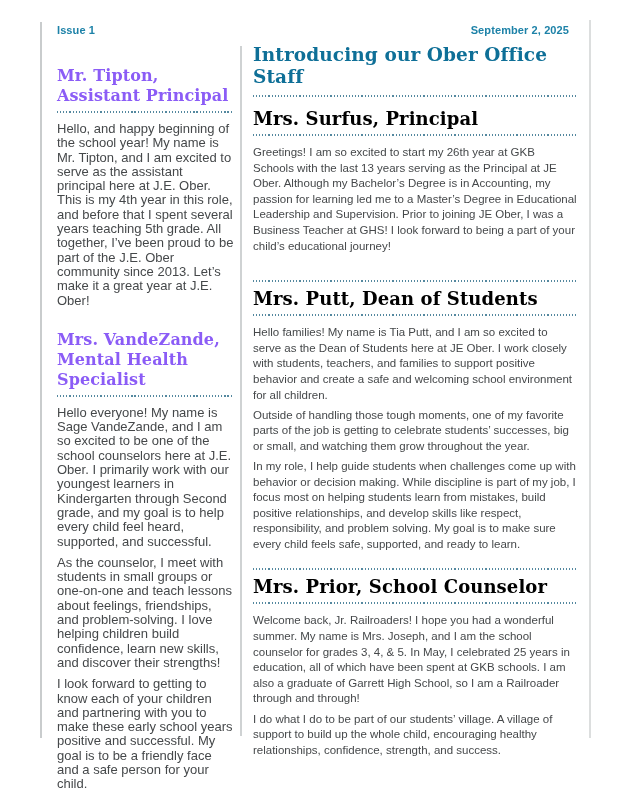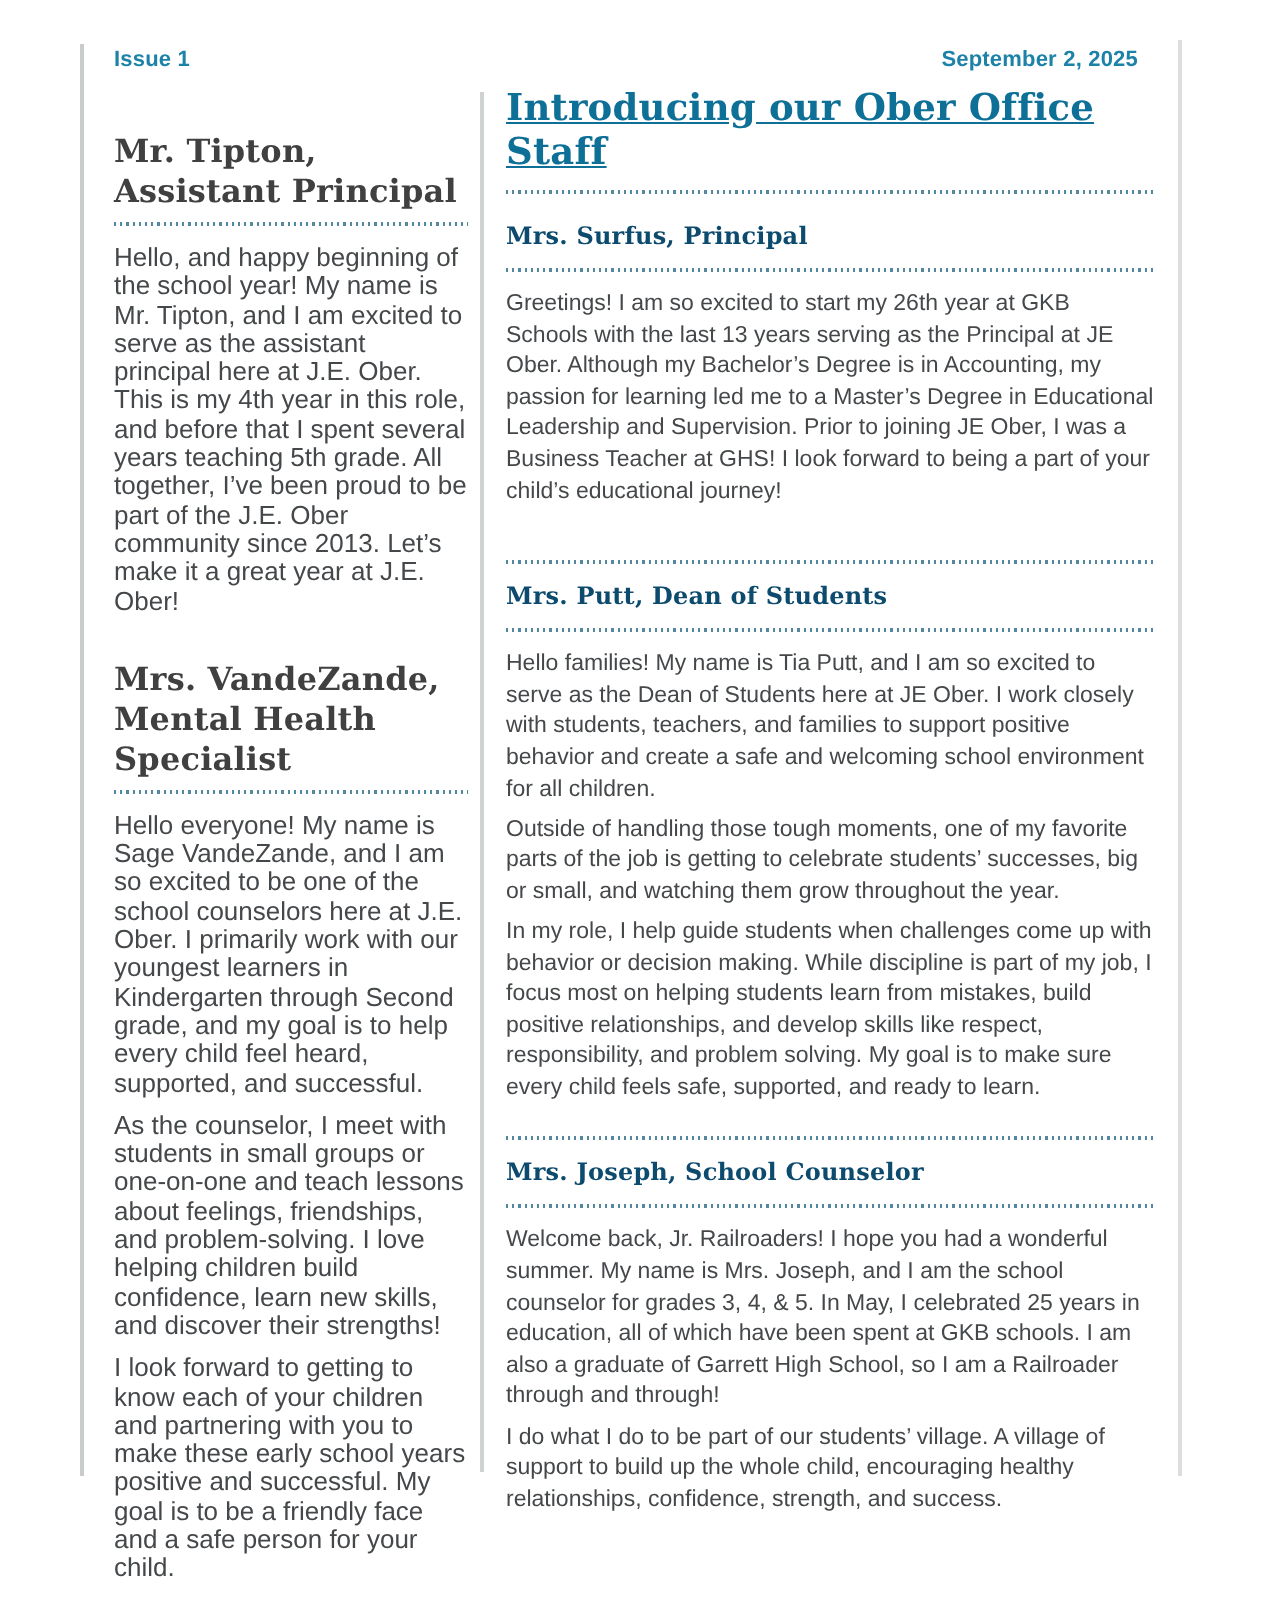--- a/index.html
+++ b/index.html
@@ -29,51 +29,50 @@
   }
 
   
   .left-col{position:absolute;left:57px;top:66px;width:177px;}
   .lsection{margin-bottom:22px;}
   .lsection h2{
     margin:0 0 5px 0;
     font-family:"DejaVu Serif","Liberation Serif",serif;
     font-weight:700;
     font-size:16px;line-height:20px;
-    color:#404040;
+    color:#8b5cf6;
     letter-spacing:.1px;
   }
   .lsection .dotted{margin:0 0 9px 0;}
   .lsection p{
     margin:0 0 7px 0;
     font-size:13px;line-height:14.3px;
     color:#45484a;
   }
   .lsection p:last-child{margin-bottom:0;}
 
   
   .right-col{position:absolute;left:253px;top:44px;width:325px;}
   .main-title{
     margin:0 0 7px 0;
     font-family:"DejaVu Serif","Liberation Serif",serif;
     font-weight:700;
     font-size:18.5px;line-height:22px;
     color:#0e6f97;
     letter-spacing:.1px;
-    text-decoration:underline;
   }
   .title-dotted{margin:0 0 12px 0;}
   .rsection{margin-bottom:0;}
   .rsection .sec-gap{height:26px;}
   .rsection h2{
     margin:0 0 6px 0;
     font-family:"DejaVu Serif","Liberation Serif",serif;
     font-weight:700;
-    font-size:12px;line-height:19px;
-    color:#0c4a6e;
+    font-size:18px;line-height:19px;
+    color:#000000;
     letter-spacing:.1px;
   }
   .rsection .dotted.below{margin:0 0 9px 0;}
   .rsection .dotted.above{margin:0 0 7px 0;}
   .rsection p{
     margin:0 0 4.5px 0;
     font-size:11.5px;line-height:15.6px;
     color:#45484a;
   }
   .rsection p:last-child{margin-bottom:0;}
@@ -125,21 +124,21 @@
       <h2>Mrs. Putt, Dean of Students</h2>
       <div class="dotted below"></div>
       <p>Hello families! My name is Tia Putt, and I am so excited to serve as the Dean of Students here at JE Ober. I work closely with students, teachers, and families to support positive behavior and create a safe and welcoming school environment for all children.</p>
       <p>Outside of handling those tough moments, one of my favorite parts of the job is getting to celebrate students’ successes, big or small, and watching them grow throughout the year.</p>
       <p>In my role, I help guide students when challenges come up with behavior or decision making. While discipline is part of my job, I focus most on helping students learn from mistakes, build positive relationships, and develop skills like respect, responsibility, and problem solving. My goal is to make sure every child feels safe, supported, and ready to learn.</p>
     </div>
 
     <div class="rsection">
       <div class="sec-gap" style="height:16px;"></div>
       <div class="dotted above"></div>
-      <h2>Mrs. Joseph, School Counselor</h2>
+      <h2>Mrs. Prior, School Counselor</h2>
       <div class="dotted below"></div>
       <p>Welcome back, Jr. Railroaders! I hope you had a wonderful summer. My name is Mrs. Joseph, and I am the school counselor for grades 3, 4, &amp; 5. In May, I celebrated 25 years in education, all of which have been spent at GKB schools. I am also a graduate of Garrett High School, so I am a Railroader through and through!</p>
       <p>I do what I do to be part of our students’ village. A village of support to build up the whole child, encouraging healthy relationships, confidence, strength, and success.</p>
 
     </div>
 
   </div>
 
 </div>
 

